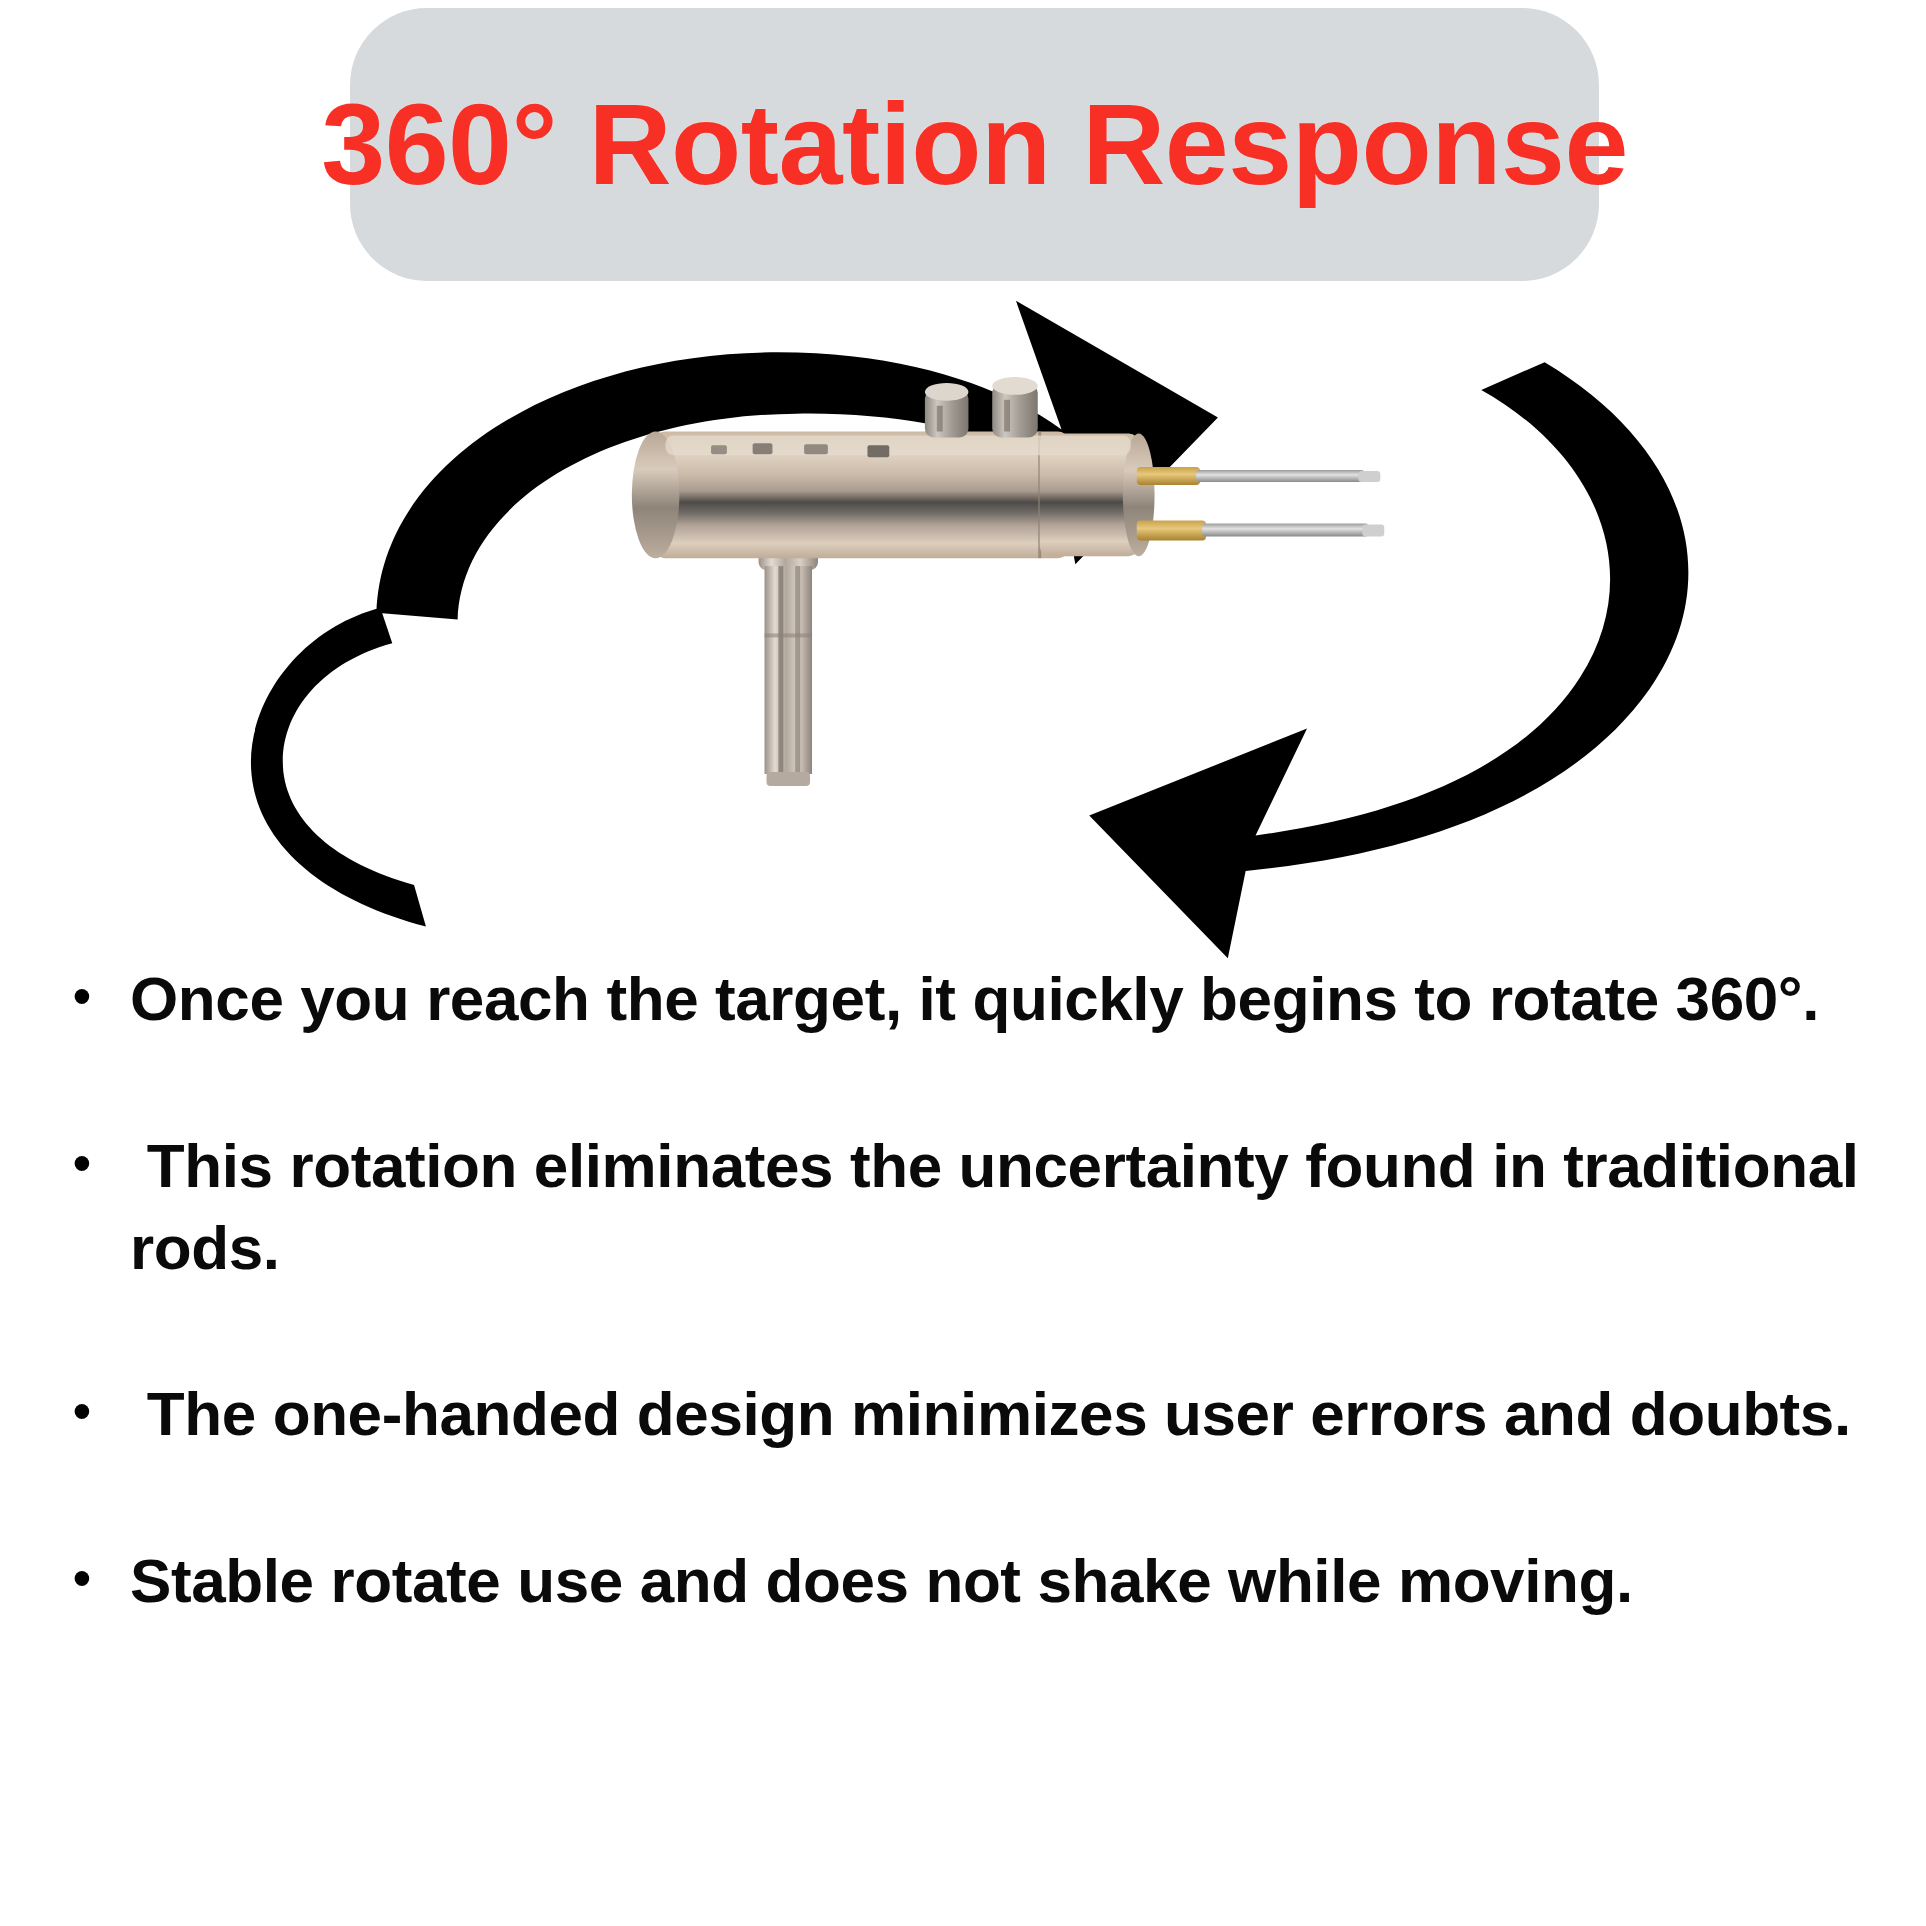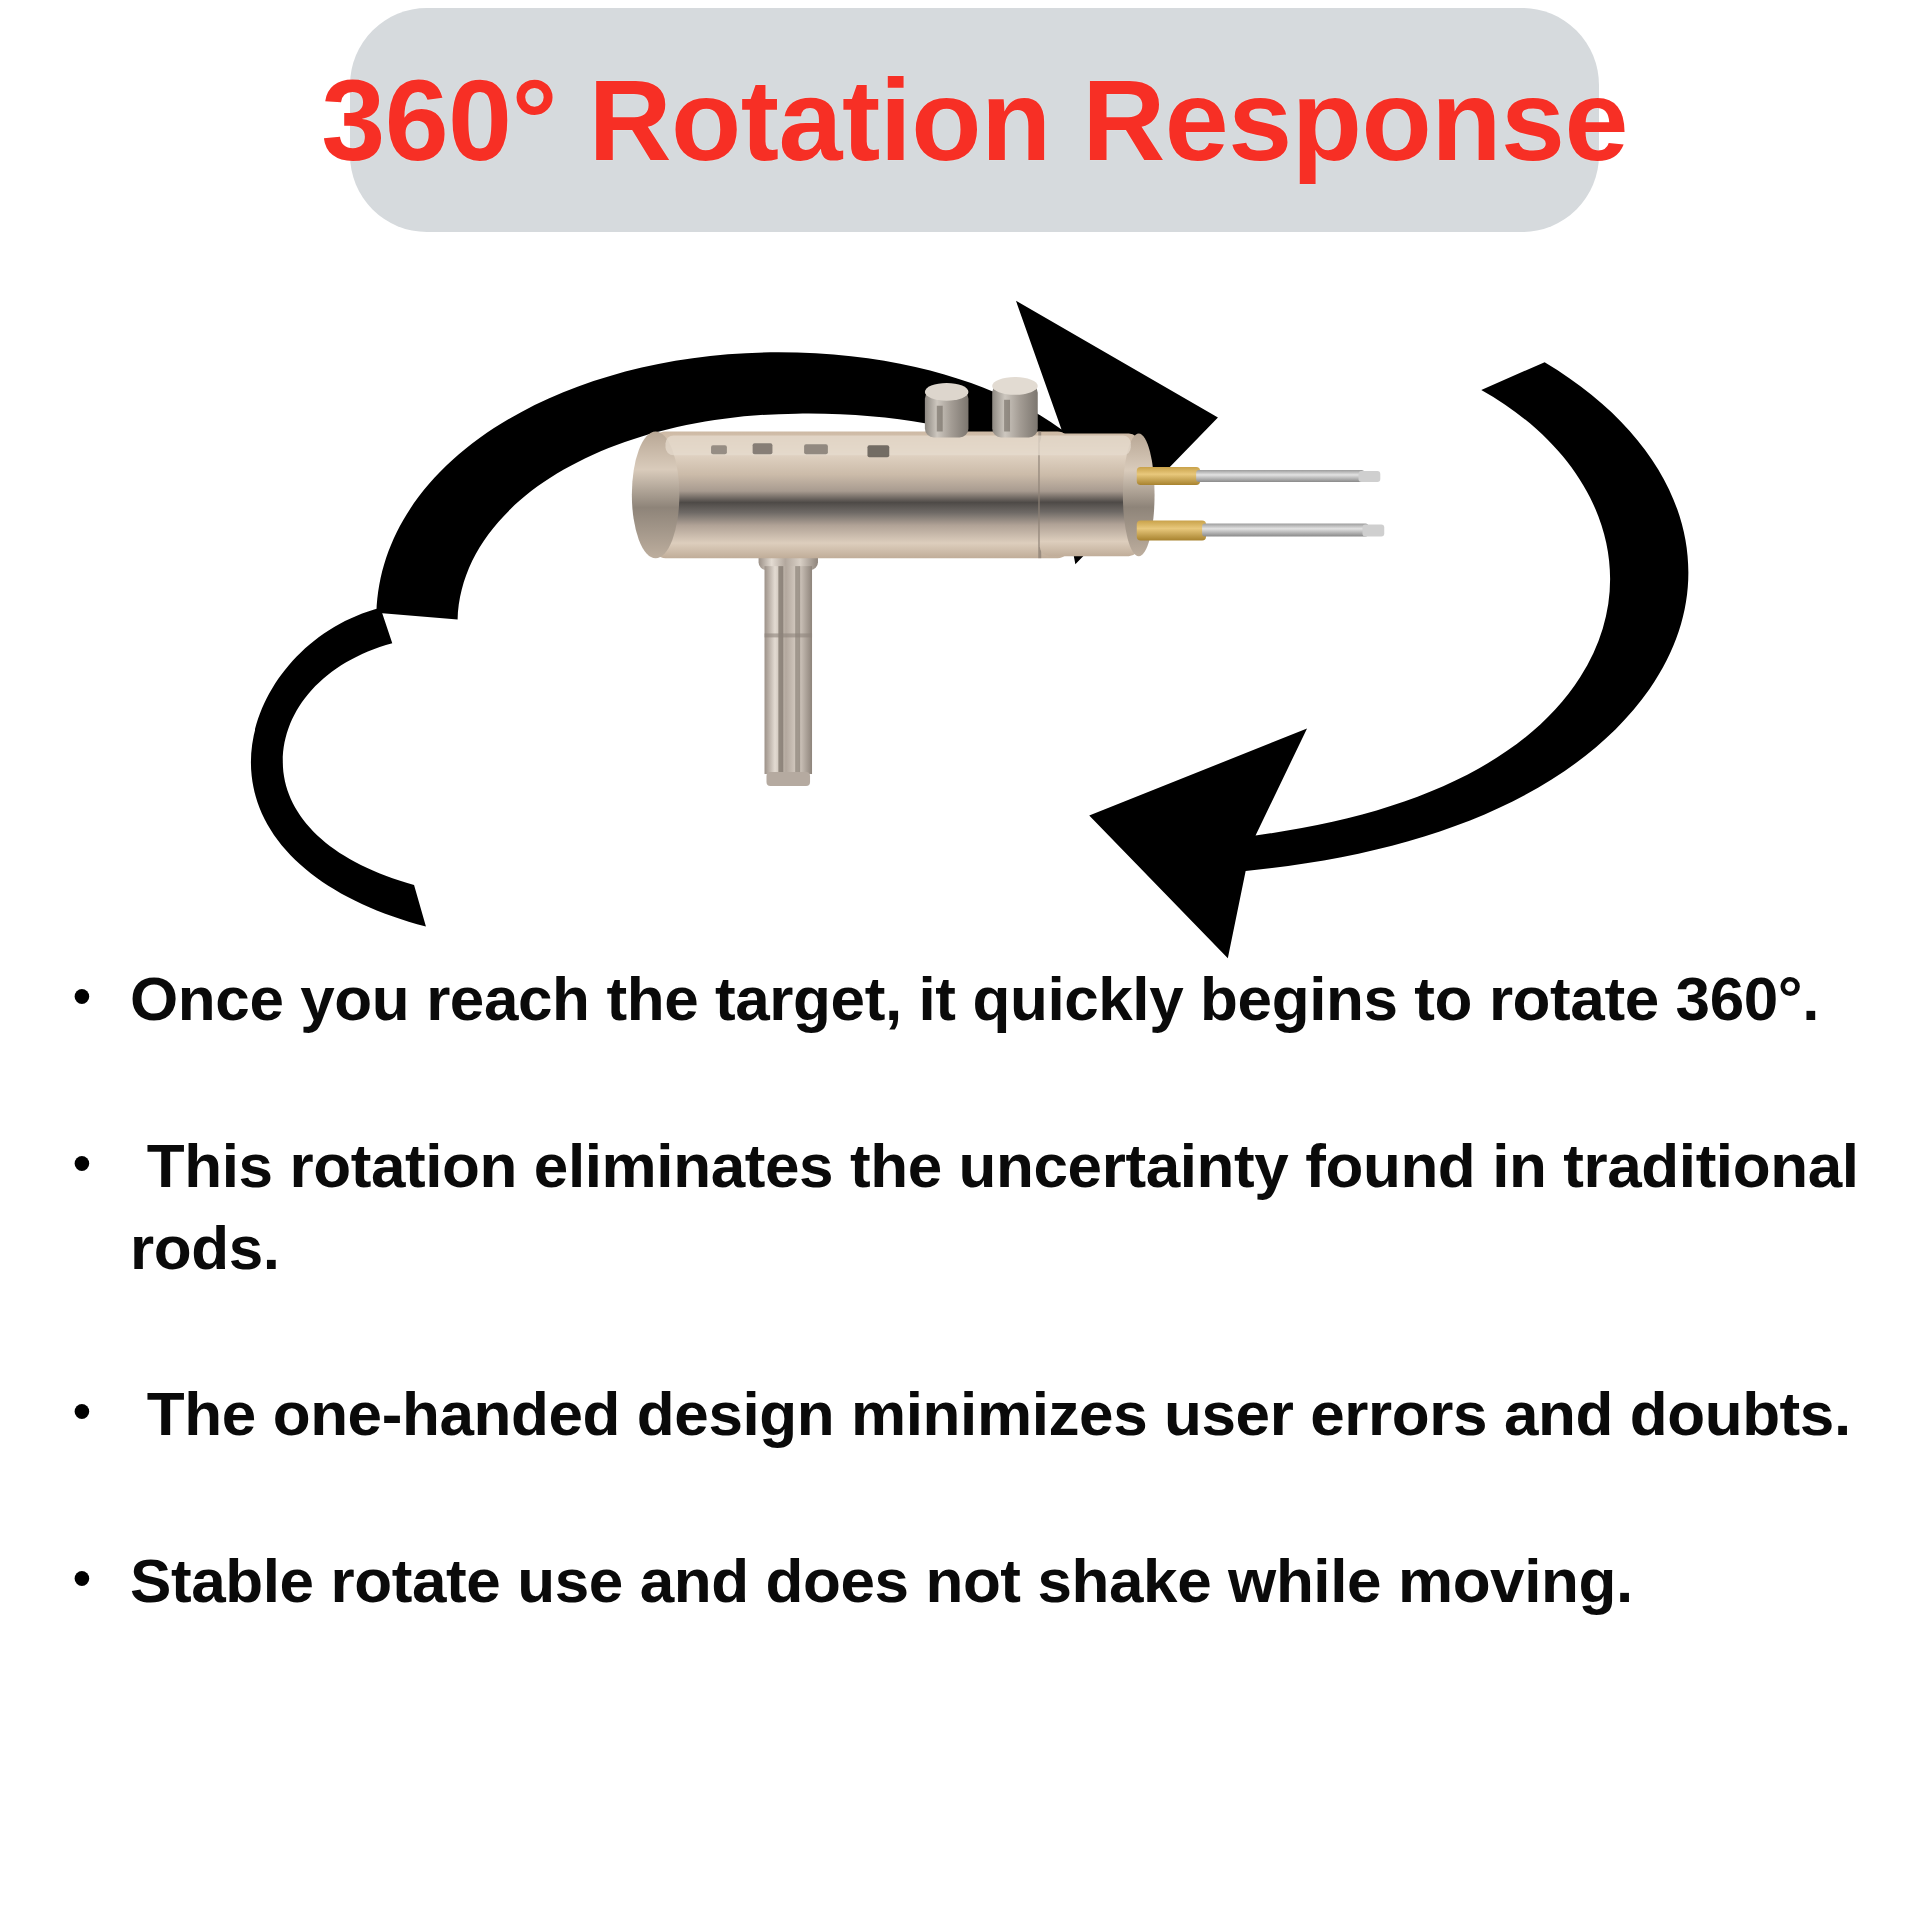--- a/index.html
+++ b/index.html
@@ -14,21 +14,21 @@
     overflow: hidden;
     position: relative;
   }
 
   
   .banner {
     position: absolute;
     left: 350px;
     top: 8px;
     width: 1249px;
-    height: 224px;
+    height: 273px;
     background: #d6dadd;
     border-radius: 77px;
     display: flex;
     align-items: center;
     justify-content: center;
     box-sizing: border-box;
   }
   .banner-title {
     font-size: 115px;
     font-weight: bold;

